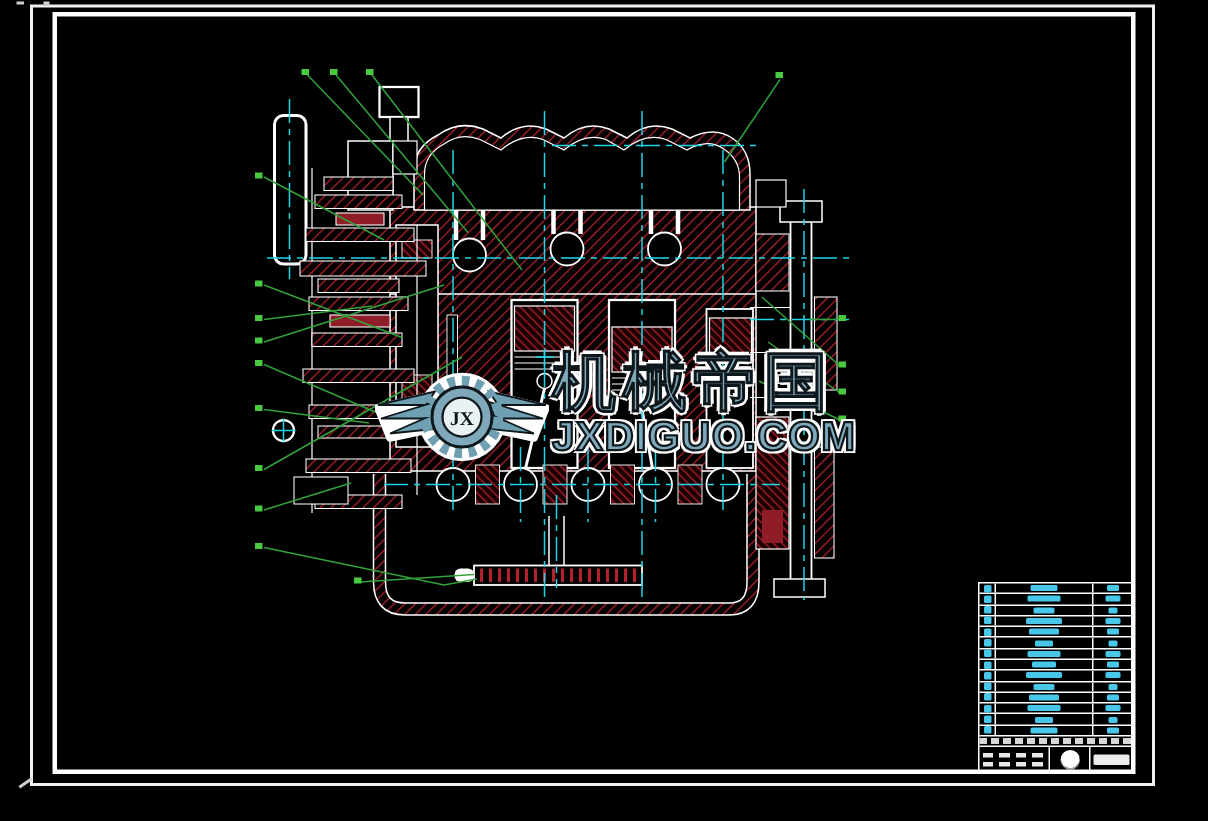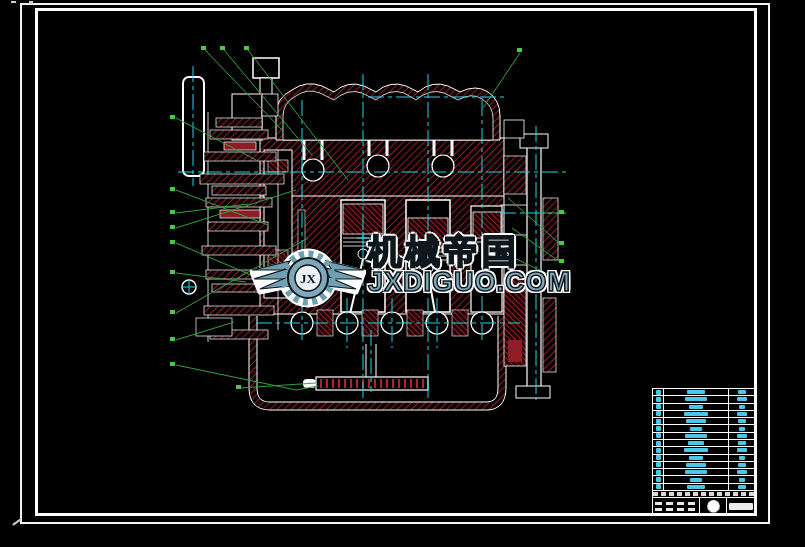--- a/index.html
+++ b/index.html
@@ -8,21 +8,21 @@
   
   .outer-border{left:20px;top:3px;width:746px;height:517px;border:2px solid #f2f2f2;}
   .inner-border{left:35px;top:8px;width:716px;height:502px;border:3px solid #ffffff;}
   .regmark{background:#cfcfcf;}
   
   svg.engine{left:0;top:0;width:805px;height:547px;}
   
   .watermark{left:250px;top:234px;width:310px;height:82px;display:flex;align-items:flex-start;}
   .wm-logo{width:116px;height:76px;flex:none;margin-top:6px;}
   .wm-text{margin-left:2px;line-height:1;}
-  .wm-title{font-size:34px;font-weight:bold;letter-spacing:4px;color:#7fa9ba;
+  .wm-title{font-size:43px;font-weight:normal;letter-spacing:4px;color:#7fa9ba;
     -webkit-text-stroke:2px #0e171c;
     text-shadow:3px 0 0 #fff,-3px 0 0 #fff,0 3px 0 #fff,0 -3px 0 #fff,
                 2px 2px 0 #fff,-2px -2px 0 #fff,2px -2px 0 #fff,-2px 2px 0 #fff;}
   .wm-url{font-size:27px;font-weight:bold;letter-spacing:1px;margin-top:1px;color:#7fa9ba;
     -webkit-text-stroke:1.5px #0e171c;
     text-shadow:2px 0 0 #fff,-2px 0 0 #fff,0 2px 0 #fff,0 -2px 0 #fff,
                 2px 2px 0 #fff,-2px -2px 0 #fff,2px -2px 0 #fff,-2px 2px 0 #fff;text-align:right;}
   
   .titleblock{left:652px;top:388px;width:102px;height:126px;border:1px solid #fff;
     display:flex;flex-direction:column;box-sizing:content-box;}

